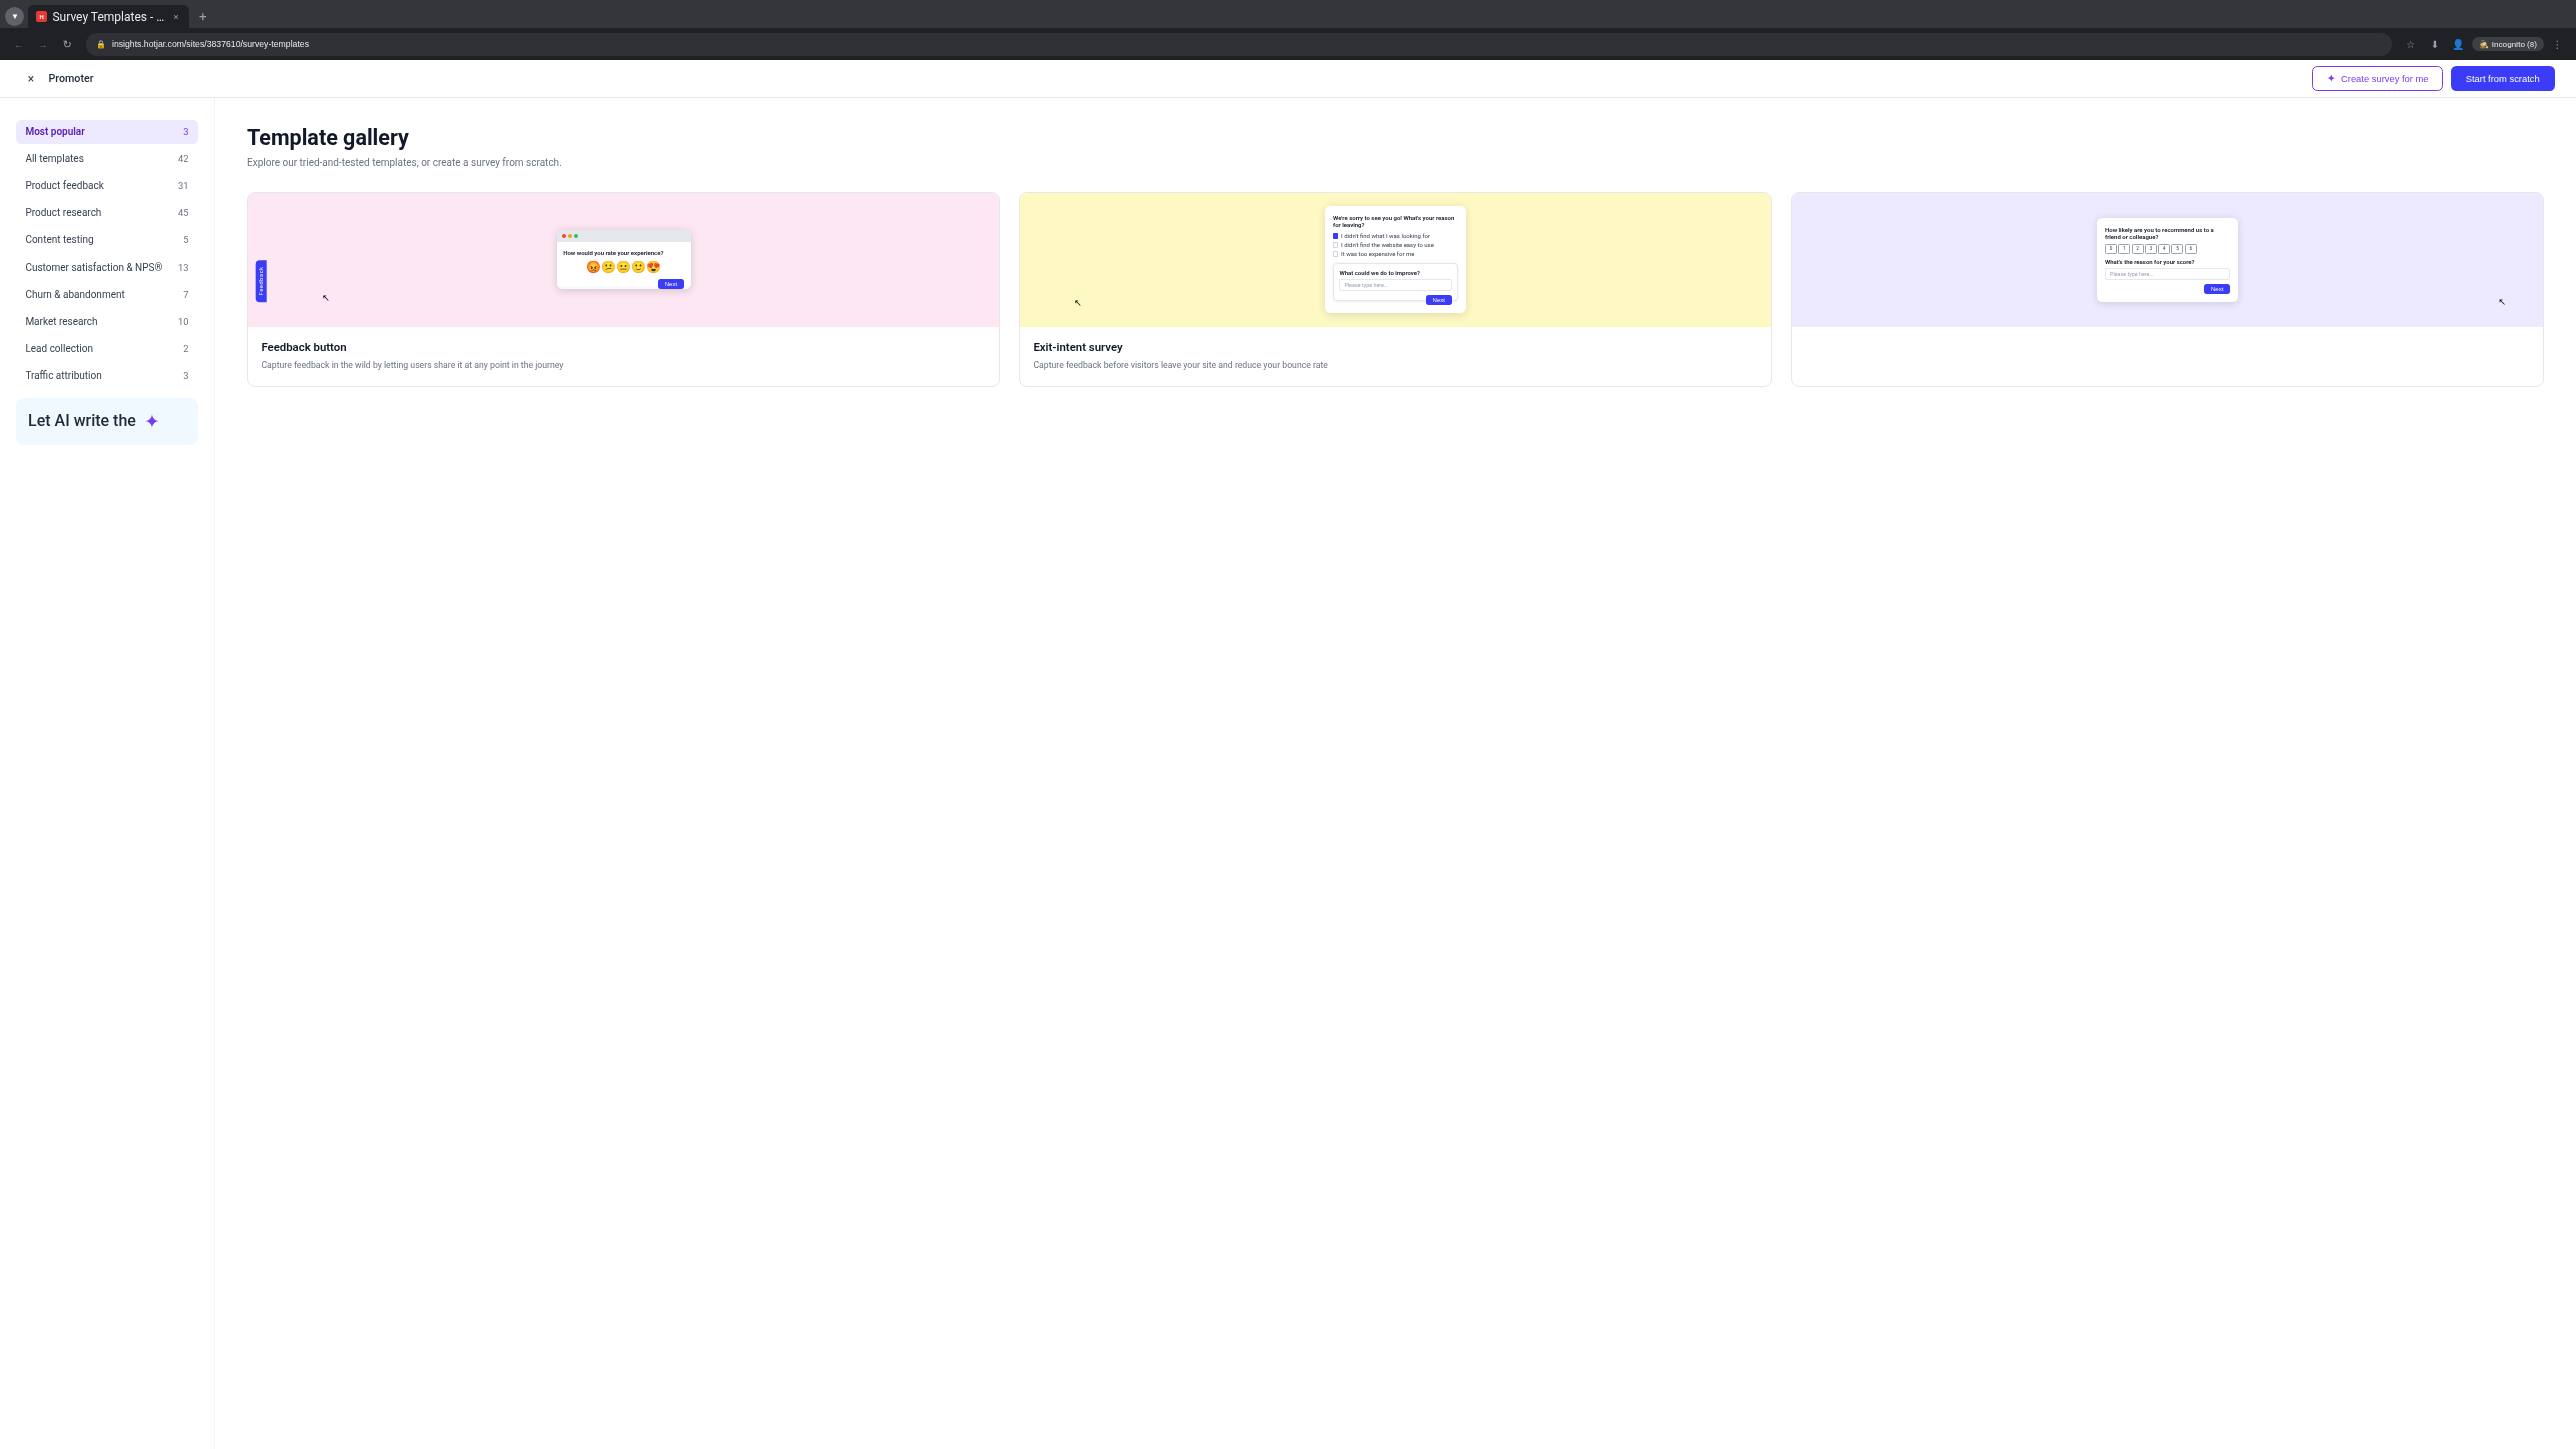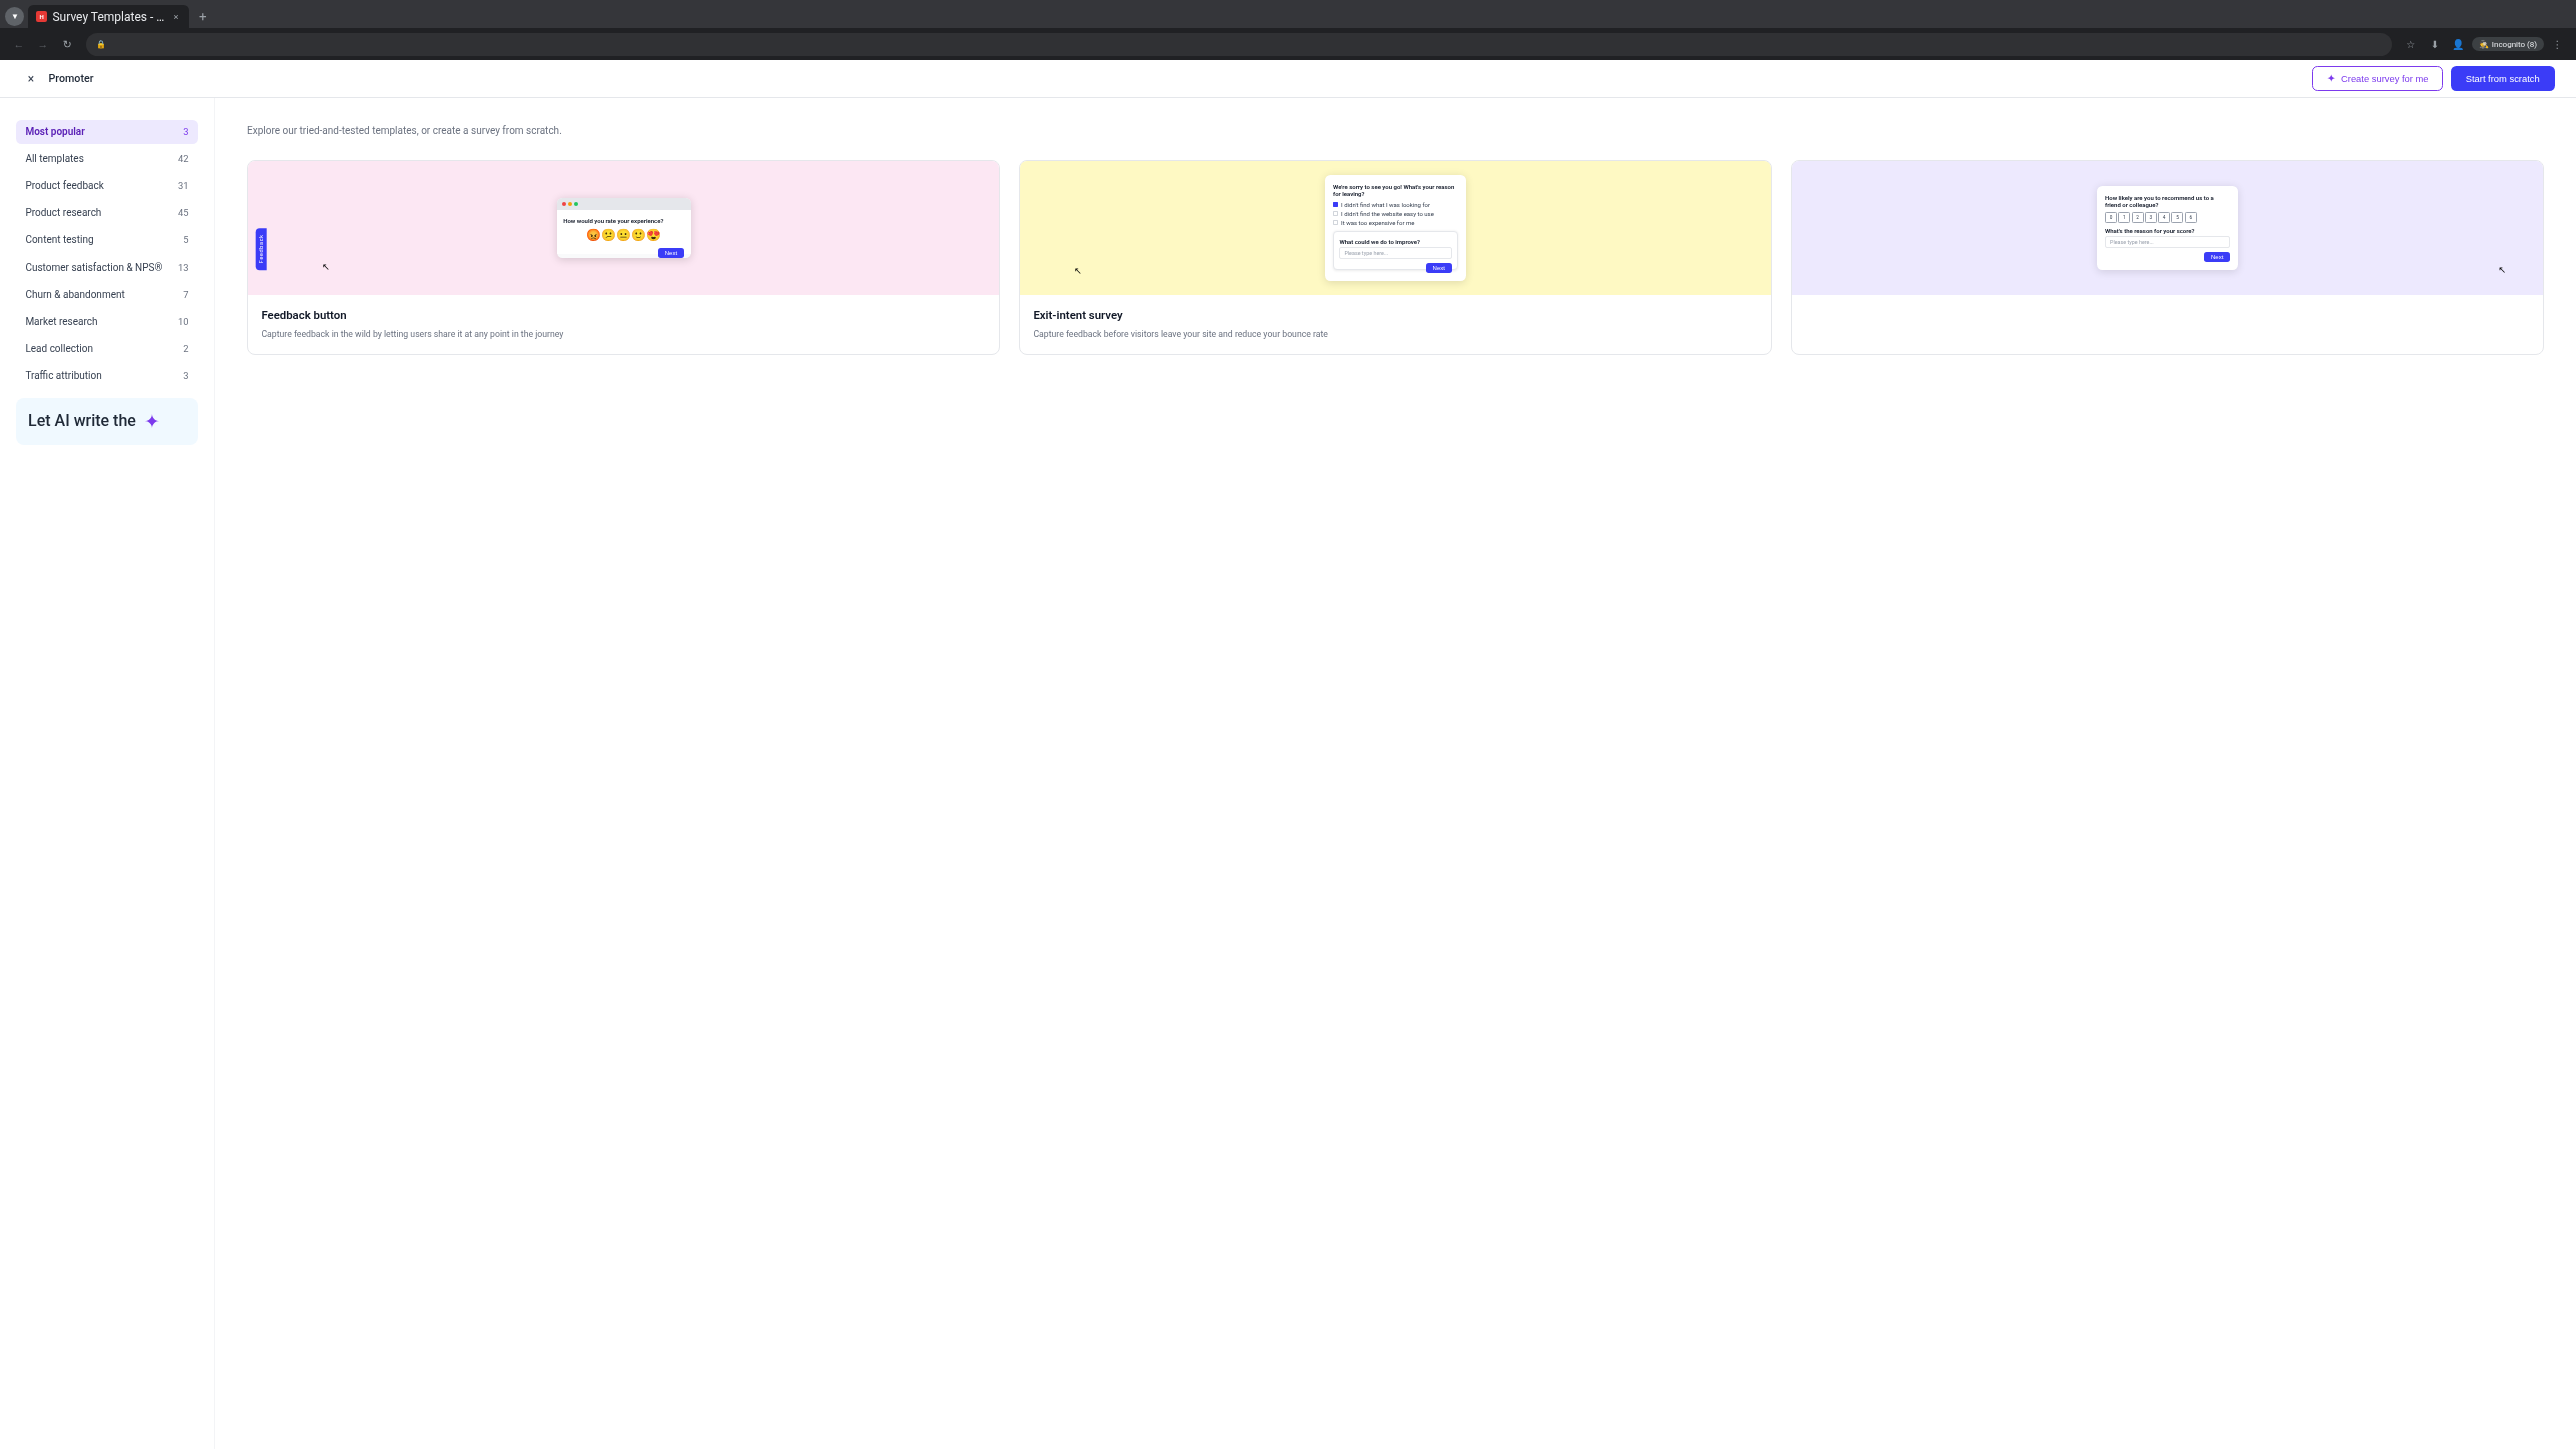--- a/index.html
+++ b/index.html
@@ -198,20 +198,21 @@
       <div class="tab-close">×</div>
     </div>
     <div class="new-tab-btn">+</div>
   </div>
   <div class="browser-nav">
     <div class="nav-btn disabled">←</div>
     <div class="nav-btn disabled">→</div>
     <div class="nav-btn">↻</div>
     <div class="address-bar">
       <span class="lock-icon">🔒</span>
+      <input type="text" value="insights.hotjar.com/sites/3837610/survey-templates" style="">
     </div>
     <div class="nav-actions">
       <div class="nav-action-btn">☆</div>
       <div class="nav-action-btn">⬇</div>
       <div class="nav-action-btn">👤</div>
       <div class="incognito-badge">
         <span>🕵</span>
         <span>Incognito (8)</span>
       </div>
       <div class="nav-action-btn">⋮</div>
@@ -277,20 +278,21 @@
         <span class="item-count">3</span>
       </div>
 
       <div class="ai-card">
         <span class="ai-card-text">Let AI write the</span>
         <span class="ai-star-icon">✦</span>
       </div>
     </div>
 
     <div class="gallery">
+      <h1 class="gallery-title">Template gallery</h1>
       <p class="gallery-subtitle">Explore our tried-and-tested templates, or create a survey from scratch.</p>
 
       <div class="templates-grid">
 
         <div class="template-card">
           <div class="template-preview pink">
             <div style="position:relative; width:100%; height:100%; display:flex; align-items:center; justify-content:center;">
 
               <div style="position:absolute; left:13.4px; top:50%; transform:translateY(-50%); background:#3b3cf7; color:white; border-radius:0 4px 4px 0; padding:6.7px 2.7px; font-size:5.4px; writing-mode:vertical-rl; text-orientation:mixed; transform:rotate(180deg) translateX(50%); letter-spacing:0.7px;">Feedback</div>
 

